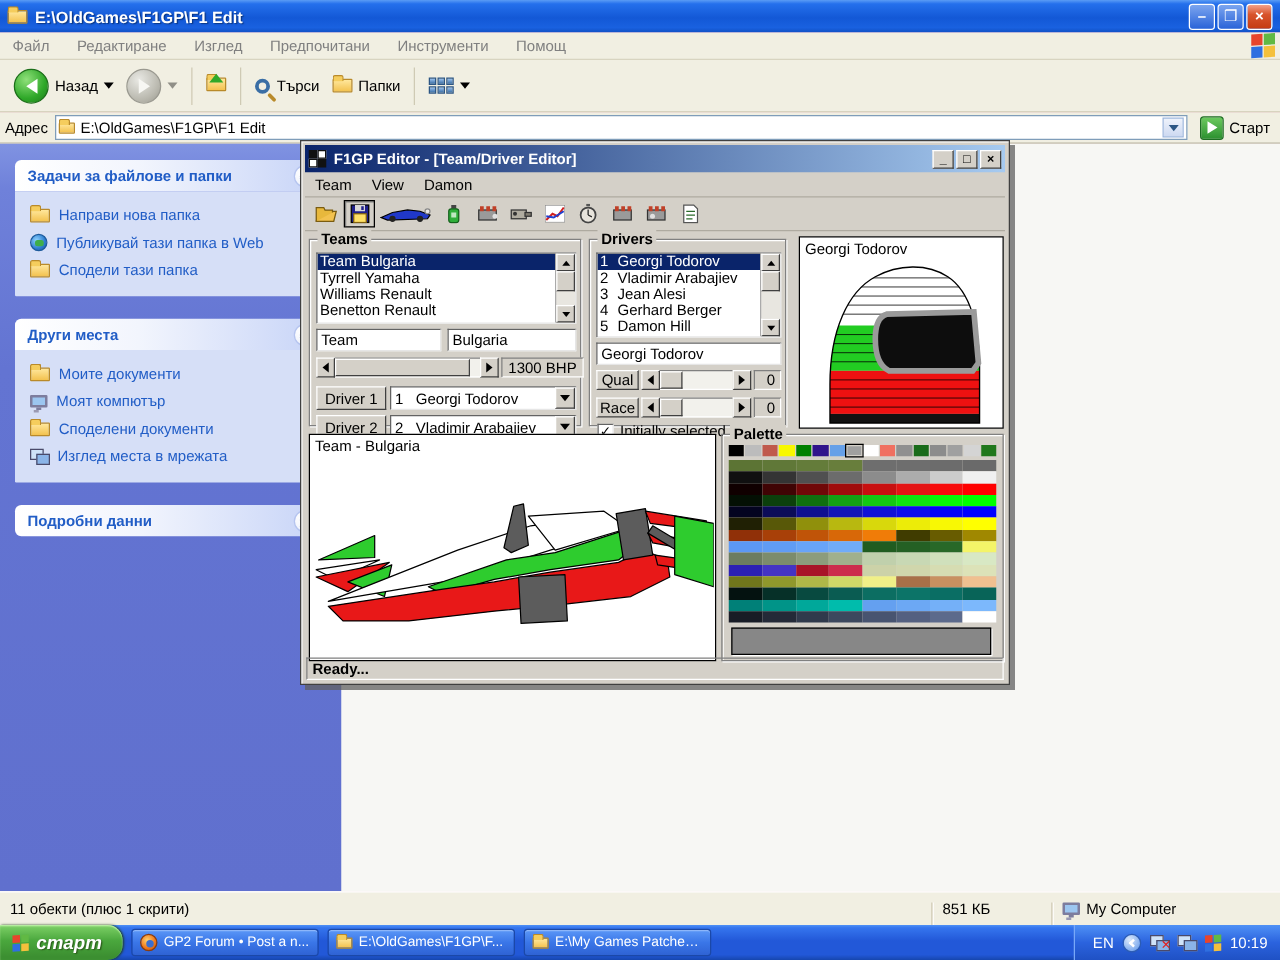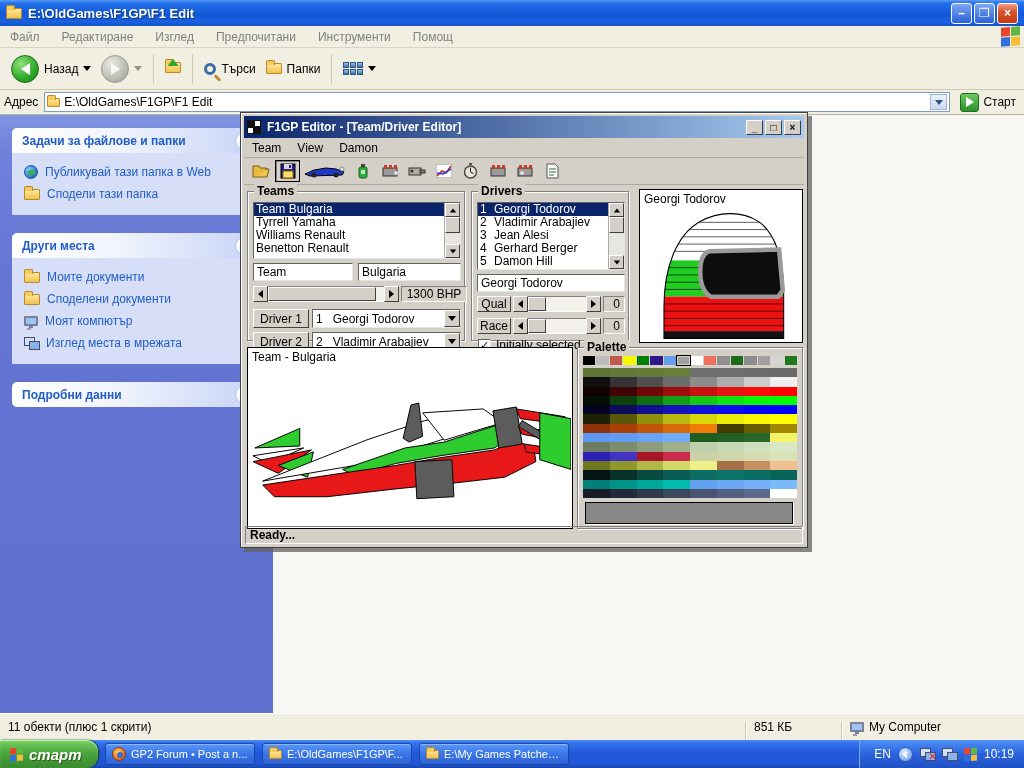--- a/index.html
+++ b/index.html
@@ -268,20 +268,24 @@
       <div class="sb-box">
         <div class="sb-head">
           <span class="sb-title">Задачи за файлове и папки</span>
           <span class="sb-chev">
               <span class="chv up"></span>
               <span class="chv up"></span>
             </span>
         </div>
         <div class="sb-body">
           <div class="sb-item">
+            <span class="folder-ic"></span>
+            <span>Направи нова папка</span>
+          </div>
+          <div class="sb-item">
             <span class="globe-ic"></span>
             <span>Публикувай тази папка в Web</span>
           </div>
           <div class="sb-item">
             <span class="folder-ic"></span>
             <span>Сподели тази папка</span>
           </div>
         </div>
       </div>
 
@@ -292,26 +296,26 @@
               <span class="chv up"></span>
               <span class="chv up"></span>
             </span>
         </div>
         <div class="sb-body">
           <div class="sb-item">
             <span class="folder-ic"></span>
             <span>Моите документи</span>
           </div>
           <div class="sb-item">
+            <span class="monitor-ic"></span>
+            <span>Моят компютър</span>
+          </div>
+          <div class="sb-item">
             <span class="folder-ic"></span>
             <span>Споделени документи</span>
-          </div>
-          <div class="sb-item">
-            <span class="monitor-ic"></span>
-            <span>Моят компютър</span>
           </div>
           <div class="sb-item">
             <span class="net-ic"></span>
             <span>Изглед места в мрежата</span>
           </div>
         </div>
       </div>
 
       <div class="sb-box">
         <div class="sb-head" style="border-radius:5px">

